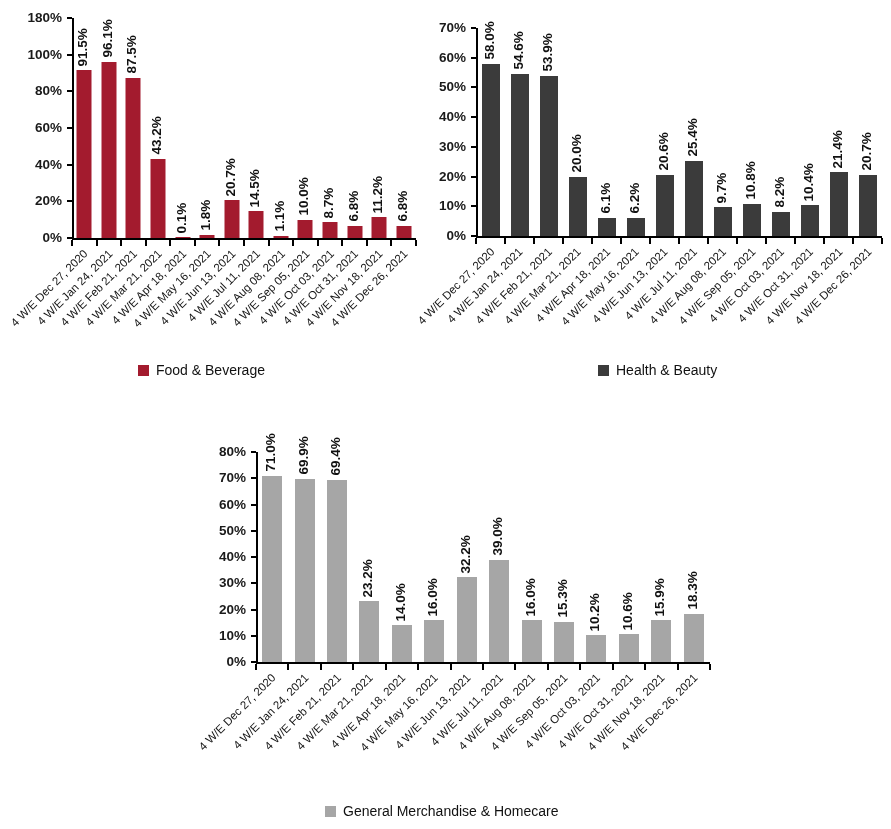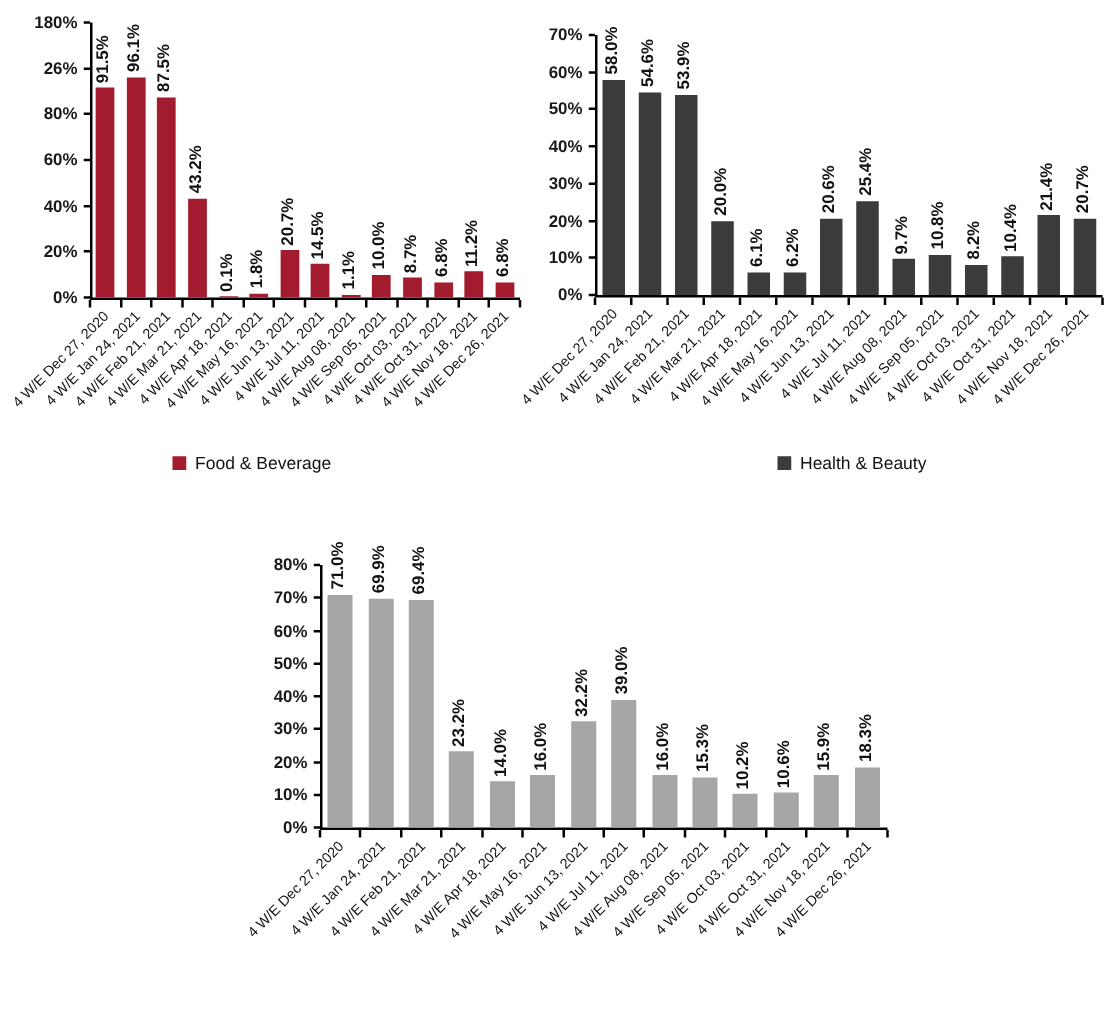--- a/index.html
+++ b/index.html
@@ -68,21 +68,21 @@
       <div class="ytick" style="top: 110px; left: 0px;">
         <div class="ytick-mark" style="right: auto; left: -5px;"></div>
         <div class="ytick-label" style="right: auto; left: -10px; transform: translate(-100%, -50%);">60%</div>
       </div>
       <div class="ytick" style="top: 73.3333px; left: 0px;">
         <div class="ytick-mark" style="right: auto; left: -5px;"></div>
         <div class="ytick-label" style="right: auto; left: -10px; transform: translate(-100%, -50%);">80%</div>
       </div>
       <div class="ytick" style="top: 36.6667px; left: 0px;">
         <div class="ytick-mark" style="right: auto; left: -5px;"></div>
-        <div class="ytick-label" style="right: auto; left: -10px; transform: translate(-100%, -50%);">26%</div>
+        <div class="ytick-label" style="right: auto; left: -10px; transform: translate(-100%, -50%);">100%</div>
       </div>
       <div class="ytick" style="top: 0px; left: 0px;">
         <div class="ytick-mark" style="right: auto; left: -5px;"></div>
         <div class="ytick-label" style="right: auto; left: -10px; transform: translate(-100%, -50%);">180%</div>
       </div>
       <div class="xaxis-line" style="top: 220px; width: 344px;"></div>
       <div class="bar-slot" style="left: 0px; width: 24.5714px;">
         <div class="bar" title="4 W/E Dec 27, 2020 — 91.5%" style="width: 15px; height: 167.75px; background: rgb(163, 27, 46);"></div>
         <div style="position: absolute; left: 50%; bottom: 171.75px; width: 0px; height: 0px;">
           <span style="position: absolute; left: 0px; bottom: 0px; white-space: nowrap; font-size: 13.5px; font-weight: bold; color: rgb(17, 17, 17); line-height: 1; transform-origin: left bottom; transform: rotate(-90deg) translateY(5px);">91.5%</span>
@@ -349,21 +349,21 @@
       <div class="xlabel" style="left: auto; top: 0px; transform-origin: right top; transform: rotate(-45deg); direction: ltr; right: 248.5px;">4 W/E May 16, 2021</div>
       <div class="xlabel" style="left: auto; top: 0px; transform-origin: right top; transform: rotate(-45deg); direction: ltr; right: 219.5px;">4 W/E Jun 13, 2021</div>
       <div class="xlabel" style="left: auto; top: 0px; transform-origin: right top; transform: rotate(-45deg); direction: ltr; right: 190.5px;">4 W/E Jul 11, 2021</div>
       <div class="xlabel" style="left: auto; top: 0px; transform-origin: right top; transform: rotate(-45deg); direction: ltr; right: 161.5px;">4 W/E Aug 08, 2021</div>
       <div class="xlabel" style="left: auto; top: 0px; transform-origin: right top; transform: rotate(-45deg); direction: ltr; right: 132.5px;">4 W/E Sep 05, 2021</div>
       <div class="xlabel" style="left: auto; top: 0px; transform-origin: right top; transform: rotate(-45deg); direction: ltr; right: 103.5px;">4 W/E Oct 03, 2021</div>
       <div class="xlabel" style="left: auto; top: 0px; transform-origin: right top; transform: rotate(-45deg); direction: ltr; right: 74.5px;">4 W/E Oct 31, 2021</div>
       <div class="xlabel" style="left: auto; top: 0px; transform-origin: right top; transform: rotate(-45deg); direction: ltr; right: 45.5px;">4 W/E Nov 18, 2021</div>
       <div class="xlabel" style="left: auto; top: 0px; transform-origin: right top; transform: rotate(-45deg); direction: ltr; right: 16.5px;">4 W/E Dec 26, 2021</div>
     </div>
-  <div class="legend" id="legend-1" style="left: 177px; top: 363px;">
+  <div class="legend" id="legend-1" style="left: 153px; top: 363px;">
     <span class="legend-swatch" id="legend-swatch-1" style="background: rgb(59, 59, 59);"></span>
     <span class="legend-text">Health &amp; Beauty</span>
   </div>
 </div>
 
 <div class="chart-panel" id="panel-2" style="left: 0px; top: 420px; width: 891px; height: 409px;">
   <div class="plot-wrap" id="plot-2" style="left: 256px; top: 32px; width: 454px; height: 210px;">
       <div class="yaxis-line" style="height: 211px;"></div>
       <div class="ytick" style="top: 210px; left: 0px;">
         <div class="ytick-mark" style="right: auto; left: -5px;"></div>
@@ -511,13 +511,17 @@
       <div class="xlabel" style="left: auto; top: 0px; transform-origin: right top; transform: rotate(-45deg); direction: ltr; right: 277.643px;">4 W/E May 16, 2021</div>
       <div class="xlabel" style="left: auto; top: 0px; transform-origin: right top; transform: rotate(-45deg); direction: ltr; right: 245.214px;">4 W/E Jun 13, 2021</div>
       <div class="xlabel" style="left: auto; top: 0px; transform-origin: right top; transform: rotate(-45deg); direction: ltr; right: 212.786px;">4 W/E Jul 11, 2021</div>
       <div class="xlabel" style="left: auto; top: 0px; transform-origin: right top; transform: rotate(-45deg); direction: ltr; right: 180.357px;">4 W/E Aug 08, 2021</div>
       <div class="xlabel" style="left: auto; top: 0px; transform-origin: right top; transform: rotate(-45deg); direction: ltr; right: 147.929px;">4 W/E Sep 05, 2021</div>
       <div class="xlabel" style="left: auto; top: 0px; transform-origin: right top; transform: rotate(-45deg); direction: ltr; right: 115.5px;">4 W/E Oct 03, 2021</div>
       <div class="xlabel" style="left: auto; top: 0px; transform-origin: right top; transform: rotate(-45deg); direction: ltr; right: 83.0714px;">4 W/E Oct 31, 2021</div>
       <div class="xlabel" style="left: auto; top: 0px; transform-origin: right top; transform: rotate(-45deg); direction: ltr; right: 50.6429px;">4 W/E Nov 18, 2021</div>
       <div class="xlabel" style="left: auto; top: 0px; transform-origin: right top; transform: rotate(-45deg); direction: ltr; right: 18.2143px;">4 W/E Dec 26, 2021</div>
     </div>
+  <div class="legend" id="legend-2" style="left: 325px; top: 384px;">
+    <span class="legend-swatch" id="legend-swatch-2" style="background: rgb(166, 166, 166);"></span>
+    <span class="legend-text">General Merchandise &amp; Homecare</span>
+  </div>
 </div>
 
 </body></html>

